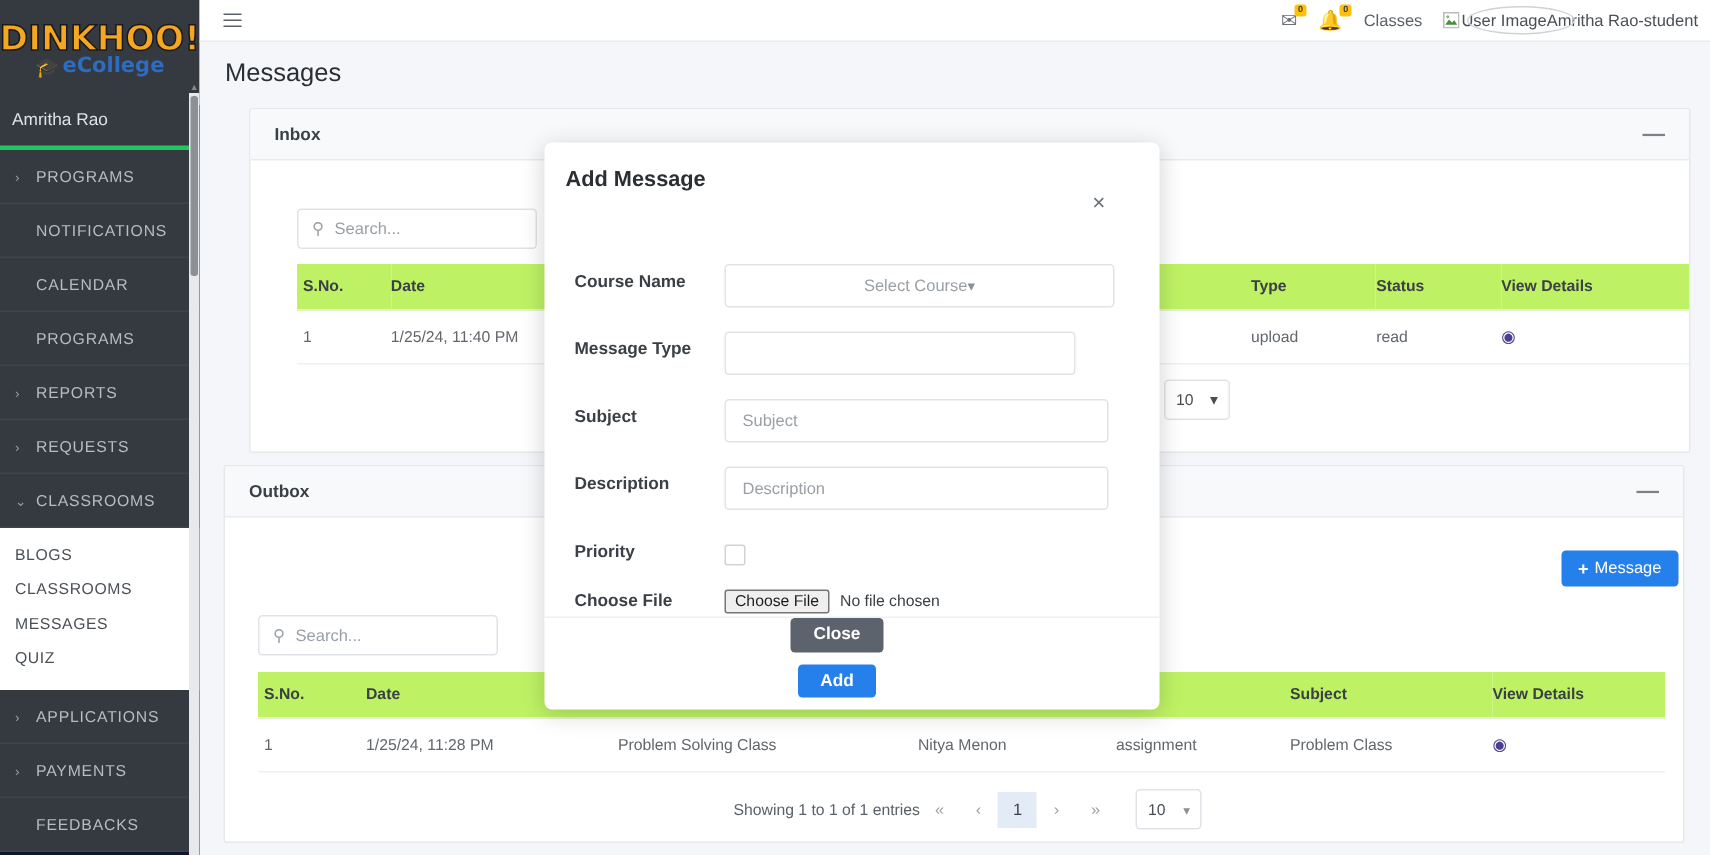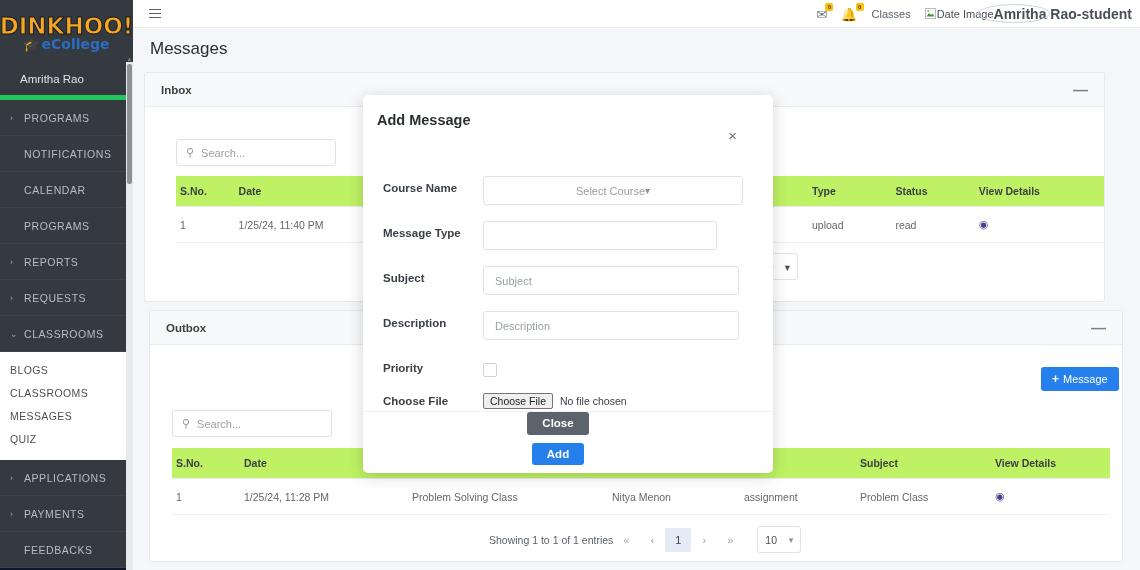--- a/index.html
+++ b/index.html
@@ -28,22 +28,22 @@
   .logo-sub {
     display: flex; align-items: center; gap: 2px; margin-top: -2px;
   }
   .cap-icon { font-size: 13px; color: #2b7fd4; line-height: 1; }
   .logo-ecollege {
     font-size: 14px; font-weight: bold; color: #2d6cc0;
     font-family: "DejaVu Sans", sans-serif; line-height: 14px;
   }
   .sb-user {
     height: 38px; background: #343a40; display: flex; align-items: center;
-    padding-left: 20px; color: #dfe2e6; font-size: 11.5px;
-    border-bottom: 5px solid #22c55e;
+    padding-left: 8px; color: #dfe2e6; font-size: 11.5px;
+    border-bottom: 3px solid #22c55e;
   }
   .sb-scroll { height: 470px; overflow: hidden; position: relative; }
   .sb-item {
     height: 36px; display: flex; align-items: center; padding-left: 10px;
     color: #b9bcc2; font-size: 10.5px; letter-spacing: .55px;
     border-bottom: 1px solid #3e444a; cursor: pointer; background: #343a40;
   }
   .sb-item .caret { width: 14px; font-size: 9px; color: #9aa0a6; }
   .sb-item.no-caret { }
   .sb-sub {
@@ -85,21 +85,21 @@
   .top-link { font-size: 11px; color: #5a6169; cursor: pointer; }
   .user-wrap { display: flex; align-items: center; }
   .broken-img {
     display: inline-flex; align-items: center; font-size: 11px; color: #4a4f55;
   }
   .broken-icon {
     width: 11px; height: 11px; margin-right: 1px; display:inline-block;
     position: relative;
   }
   .broken-icon svg { display:block; }
-  .user-name { font-size: 14px; color: #4a4f55; font-weight: bold; }
+  .user-name { font-size: 11px; color: #4a4f55; }
   .user-ellipse {
     position: absolute; left: 978px; top: 4px; width: 72px; height: 19px;
     border: 1px solid #cfd3d8; border-radius: 50%; pointer-events: none;
   }
 
   
   .page-title {
     position: absolute; left: 133px; top: 28px; width: 1007px; height: 42px;
     background: #f5f6fa; display: flex; align-items: center; padding-left: 17px;
     font-size: 17px; color: #2b2f33;
@@ -300,31 +300,31 @@
       <div class="top-link">Classes</div>
       <div class="user-wrap">
         <span class="broken-img">
           <span class="broken-icon">
             <svg width="11" height="11" viewBox="0 0 11 11">
               <rect x="0.5" y="0.5" width="10" height="10" fill="#fff" stroke="#b9bcc2"></rect>
               <path d="M1.5 8.5 L4 5 L6 7 L7.5 5.5 L9.5 8.5 Z" fill="#4a8f3c"></path>
               <circle cx="3.2" cy="3.1" r="1" fill="#7fb86f"></circle>
             </svg>
           </span>
-          <span>Date Image</span>
+          <span>User Image</span>
         </span>
         <span class="user-name">Amritha Rao-student</span>
       </div>
     </div>
   </div>
   <div class="user-ellipse"></div>
 
   <div class="page-title">Messages</div>
 
-  <div class="panel" style="left:144px; top:72px; width:961px; height:230px;">
+  <div class="panel" style="left:166px; top:72px; width:961px; height:230px;">
     <div class="panel-head">
       <span>Inbox</span>
       <span class="panel-min">—</span>
     </div>
 
     <div class="search-box" style="left:31px; top:66px; width:160px;">
       <span class="mag">⚲</span>
       <span>Search...</span>
     </div>
 

